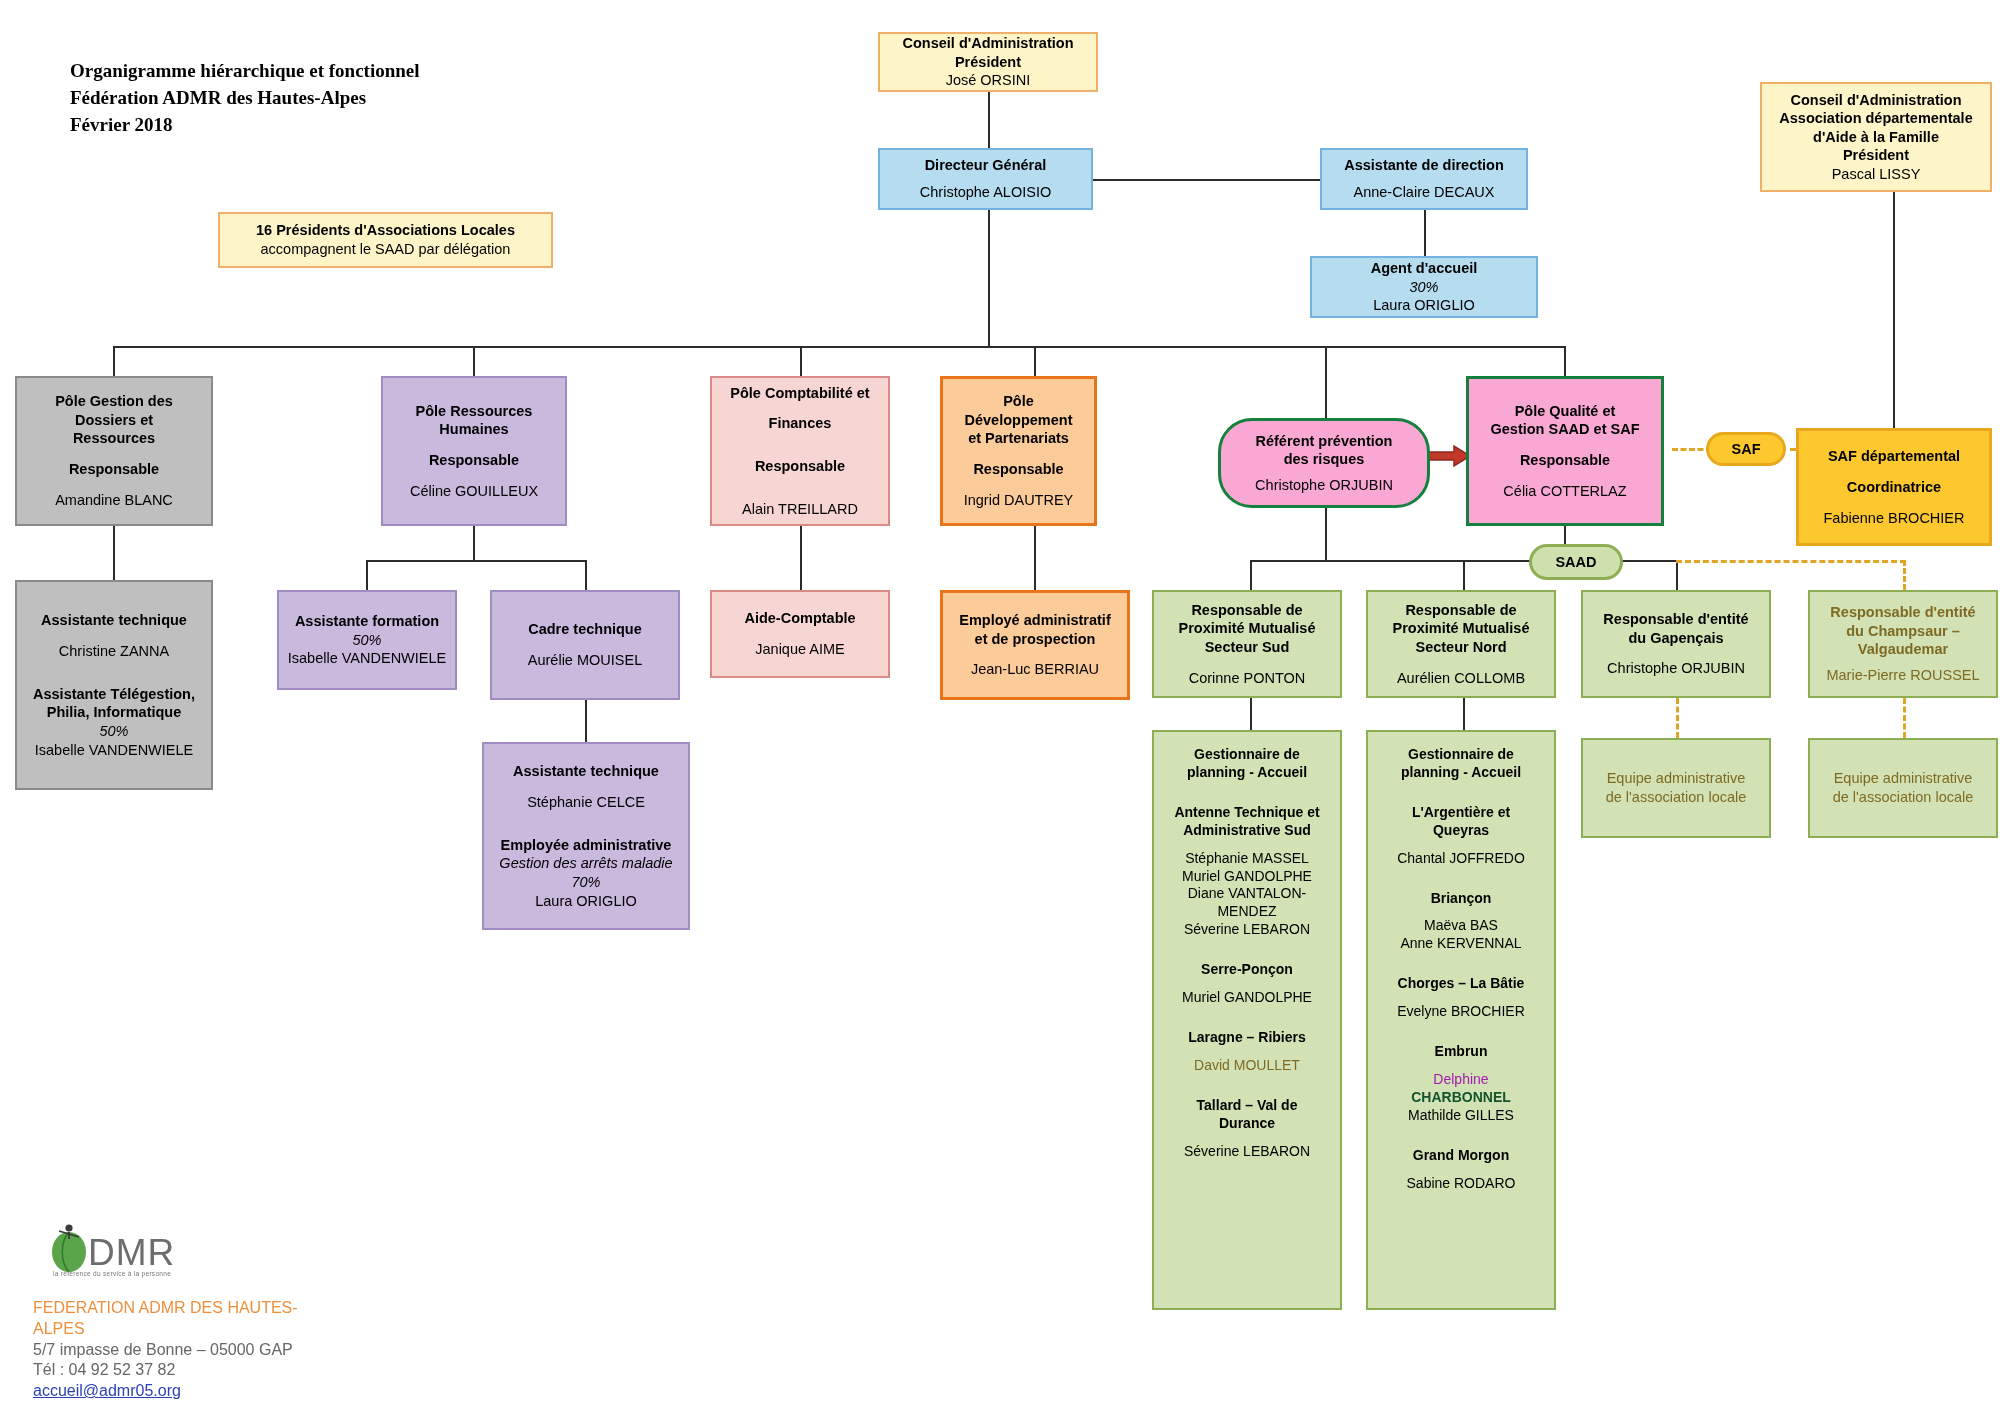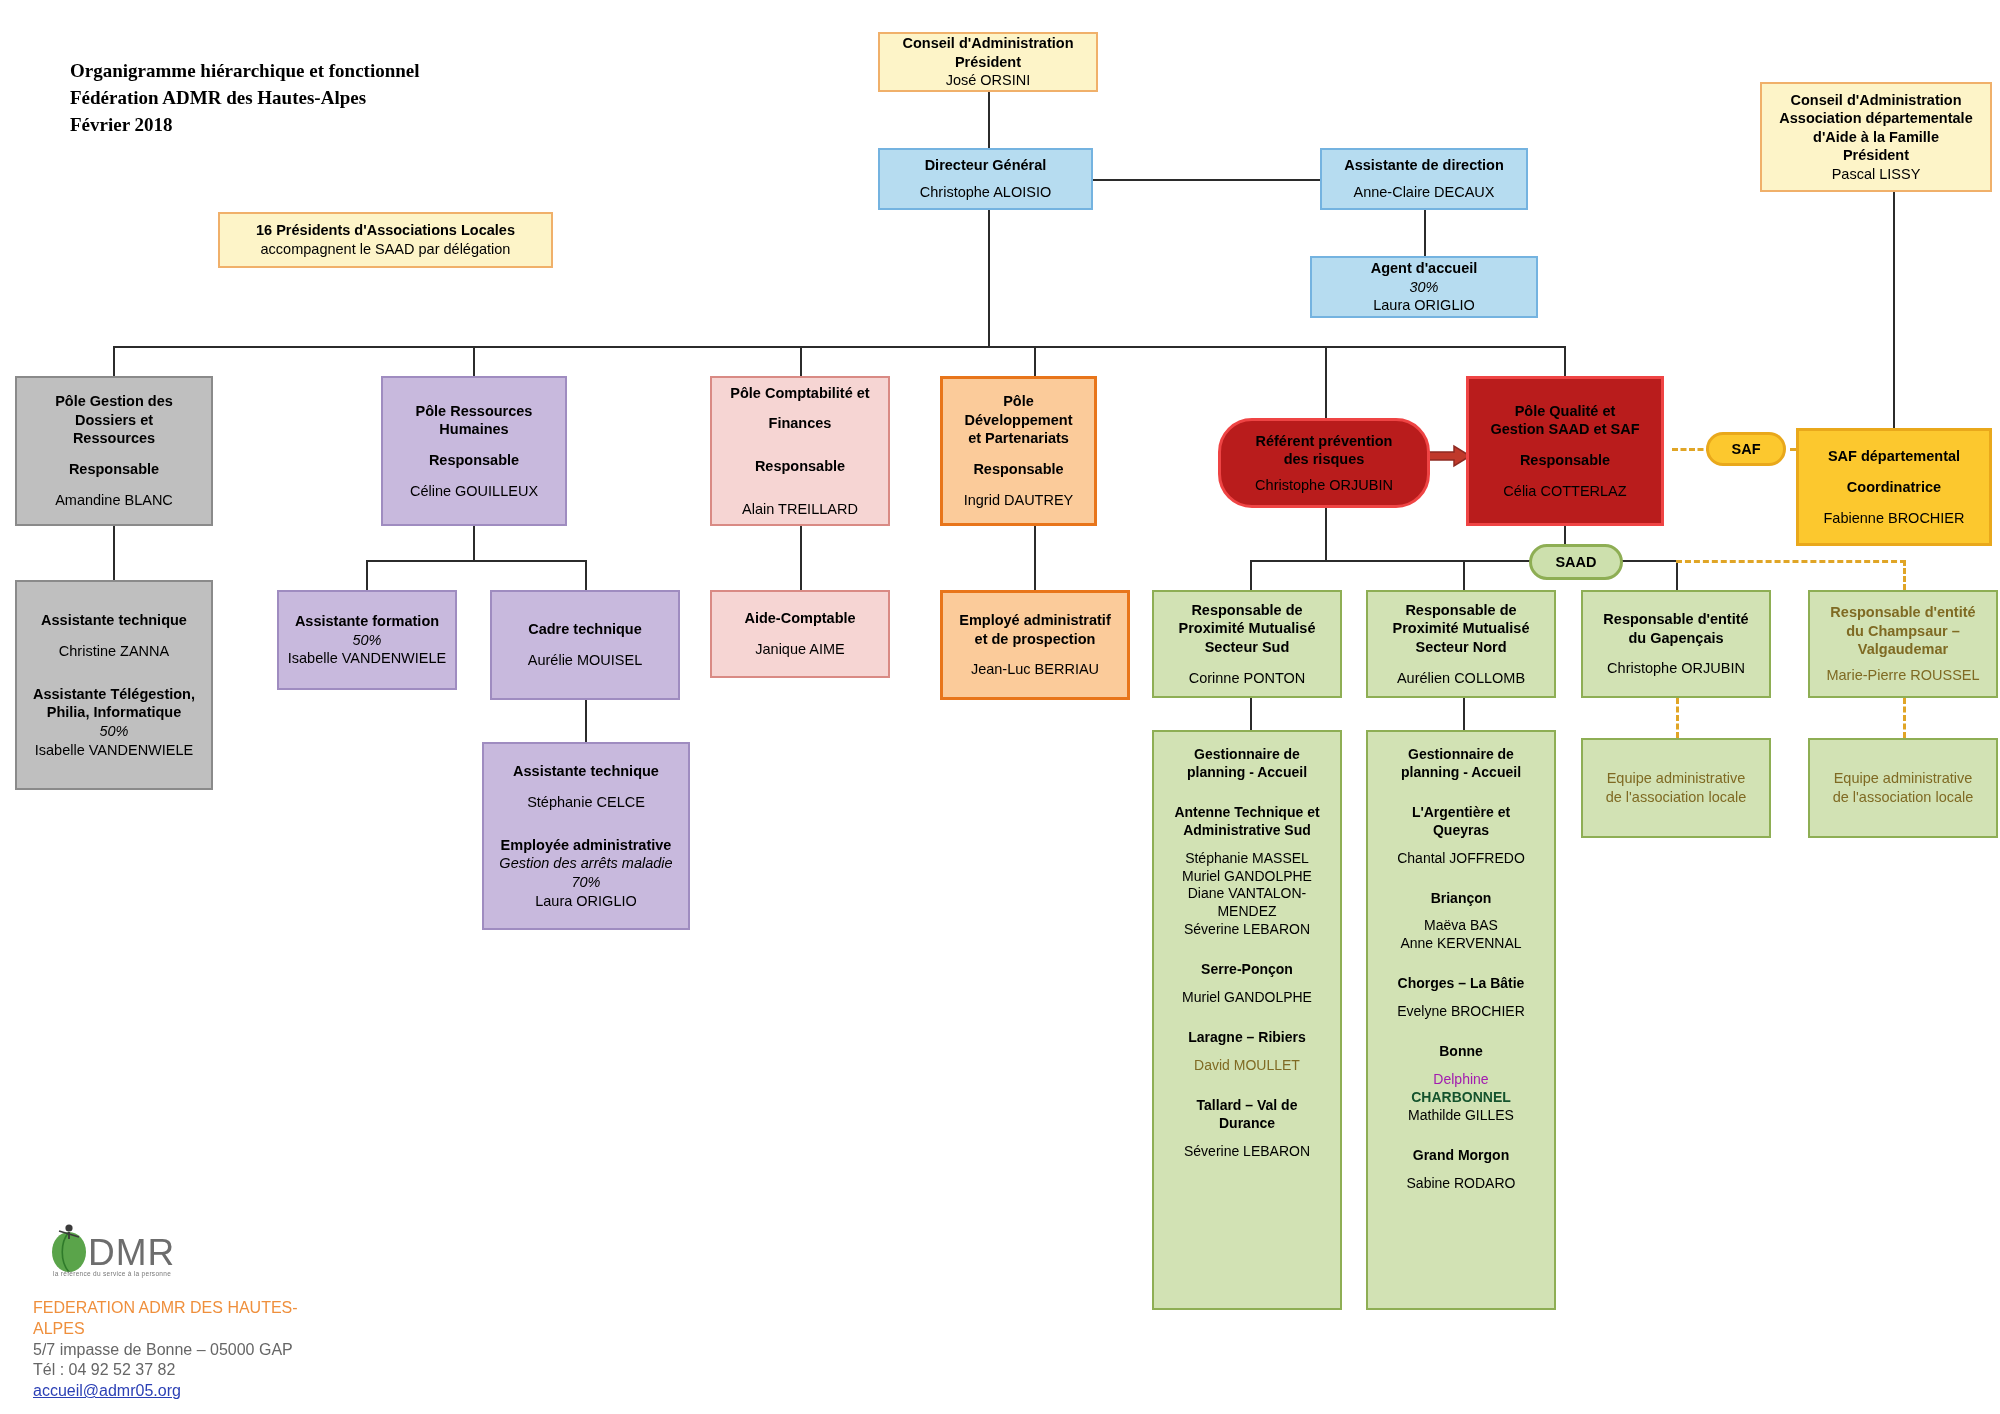--- a/index.html
+++ b/index.html
@@ -34,21 +34,21 @@
   .sp{display:block;height:.85em;}
   .sp-s{display:block;height:.5em;}
 
   
   .c-yellow{background:#fdf4c8;border:2px solid #f0b06a;}
   .c-blue{background:#b6dcf0;border:2px solid #74b3e0;}
   .c-gray{background:#bfbfbf;border:2px solid #8a8a8a;}
   .c-purple{background:#c8b9dd;border:2px solid #9f8cc0;}
   .c-pink{background:#f6d5d3;border:2px solid #d98a84;}
   .c-orange{background:#fbcb9a;border:3px solid #e8751a;}
-  .c-darkred{background:#b91c1c;border:3px solid #ef4444;align-items:center;}
+  .c-darkred{background:#f9a8d4;border:3px solid #15803d;align-items:center;}
   .c-green{background:#d2e2b4;border:2px solid #8eae54;}
   .c-amber{background:#fcc82e;border:3px solid #e9a81b;}
   .c-pill-green{background:#cde0ad;border:3px solid #8eae54;border-radius:22px;}
   .c-pill-amber{background:#fcc82e;border:3px solid #e9a81b;border-radius:22px;}
   .rounded-lg{border-radius:34px;}
 
   .muted{color:#7f6a23;}
 
   
   .ln{position:absolute;background:#2b2b2b;}
@@ -400,21 +400,21 @@
             <div>Anne KERVENNAL</div>
           </div>
         </div>
         <div style="text-align: center; margin-top: 22px;">
           <div style="font-weight: bold;">Chorges – La Bâtie</div>
           <div style="margin-top: 10px;">
             <div>Evelyne BROCHIER</div>
           </div>
         </div>
         <div style="text-align: center; margin-top: 22px;">
-          <div style="font-weight: bold;">Bonne</div>
+          <div style="font-weight: bold;">Embrun</div>
           <div style="margin-top: 10px;">
             <div style="color: #a21caf;">Delphine</div>
             <div style="color: #14532d; font-weight: bold;">CHARBONNEL</div>
             <div>Mathilde GILLES</div>
           </div>
         </div>
         <div style="text-align: center; margin-top: 22px;">
           <div style="font-weight: bold;">Grand Morgon</div>
           <div style="margin-top: 10px;">
             <div>Sabine RODARO</div>

